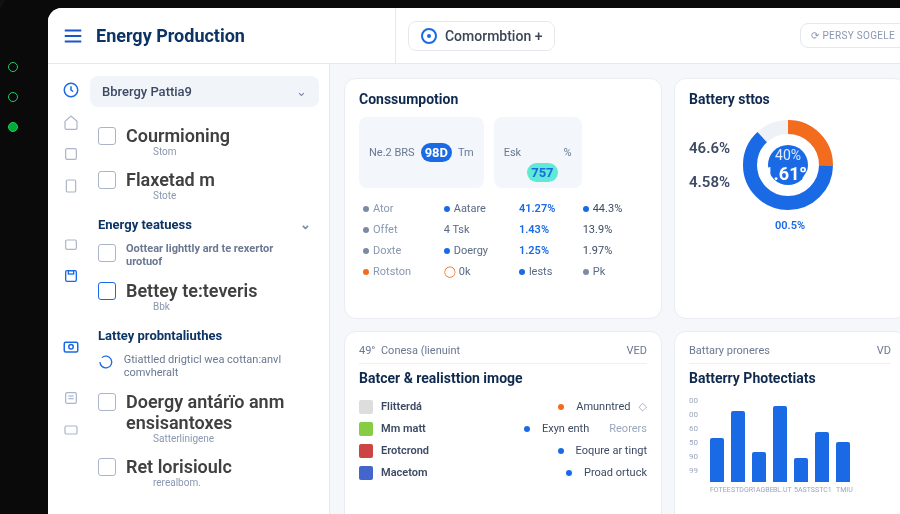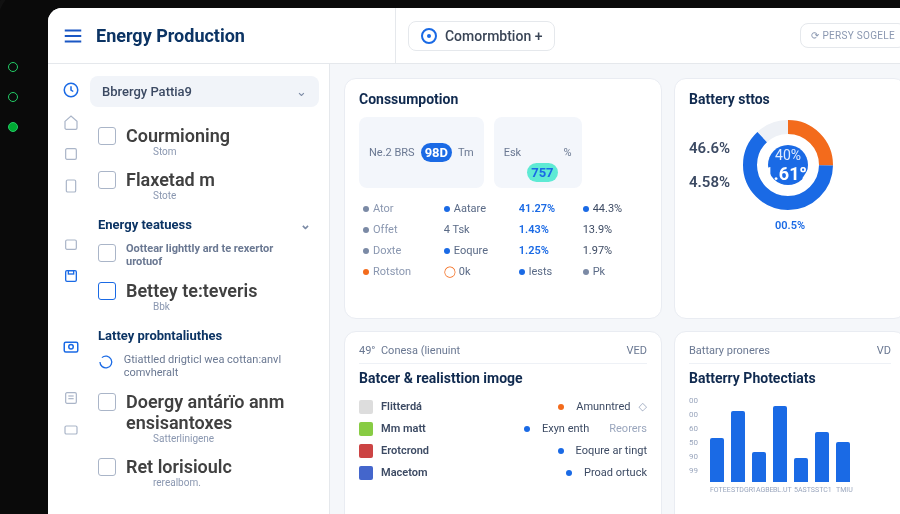--- a/index.html
+++ b/index.html
@@ -243,21 +243,21 @@
                   <td class="val2"><span class="dot b"></span><span>44.3%</span></td>
                 </tr>
             <tr>
                   <td class="lbl"><span class="dot g"></span><span>Offet</span></td>
                   <td>4  Tsk</td>
                   <td class="val">1.43%</td>
                   <td class="val2">13.9%</td>
                 </tr>
             <tr>
                   <td class="lbl"><span class="dot g"></span><span>Doxte</span></td>
-                  <td><span class="dot b"></span><span>Eoqure</span></td>
+                  <td><span class="dot b"></span><span>Doergy</span></td>
                   <td class="val">1.25%</td>
                   <td class="val2">1.97%</td>
                 </tr>
             <tr>
                   <td class="lbl"><span class="dot o"></span><span>Rotston</span></td>
                   <td><span style="color:#f36b1c">◯</span> <span>0k</span></td>
                   <td><span class="dot b"></span><span>lests</span></td>
                   <td><span class="dot g"></span><span>Pk</span></td>
                 </tr>
           </tbody>

